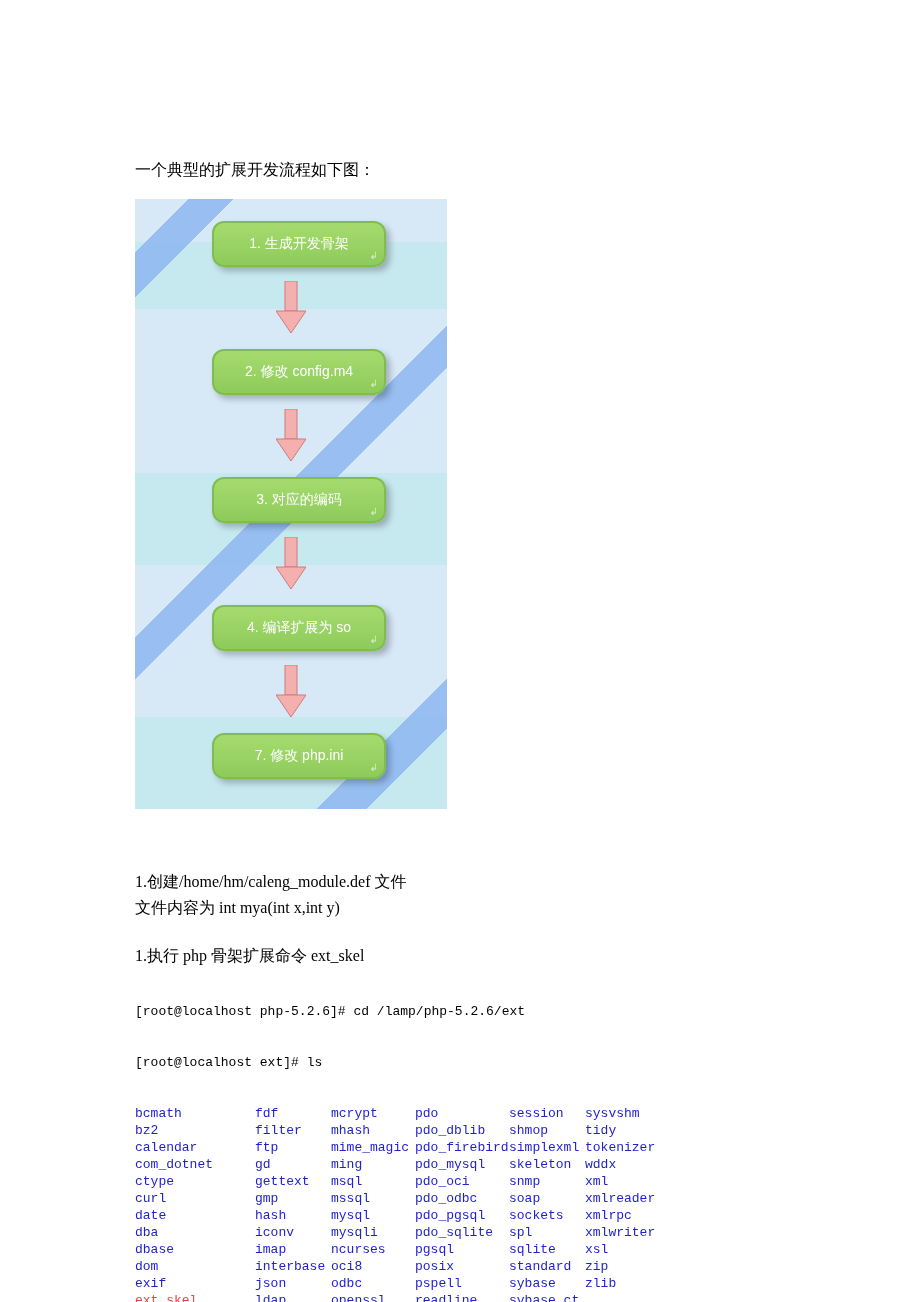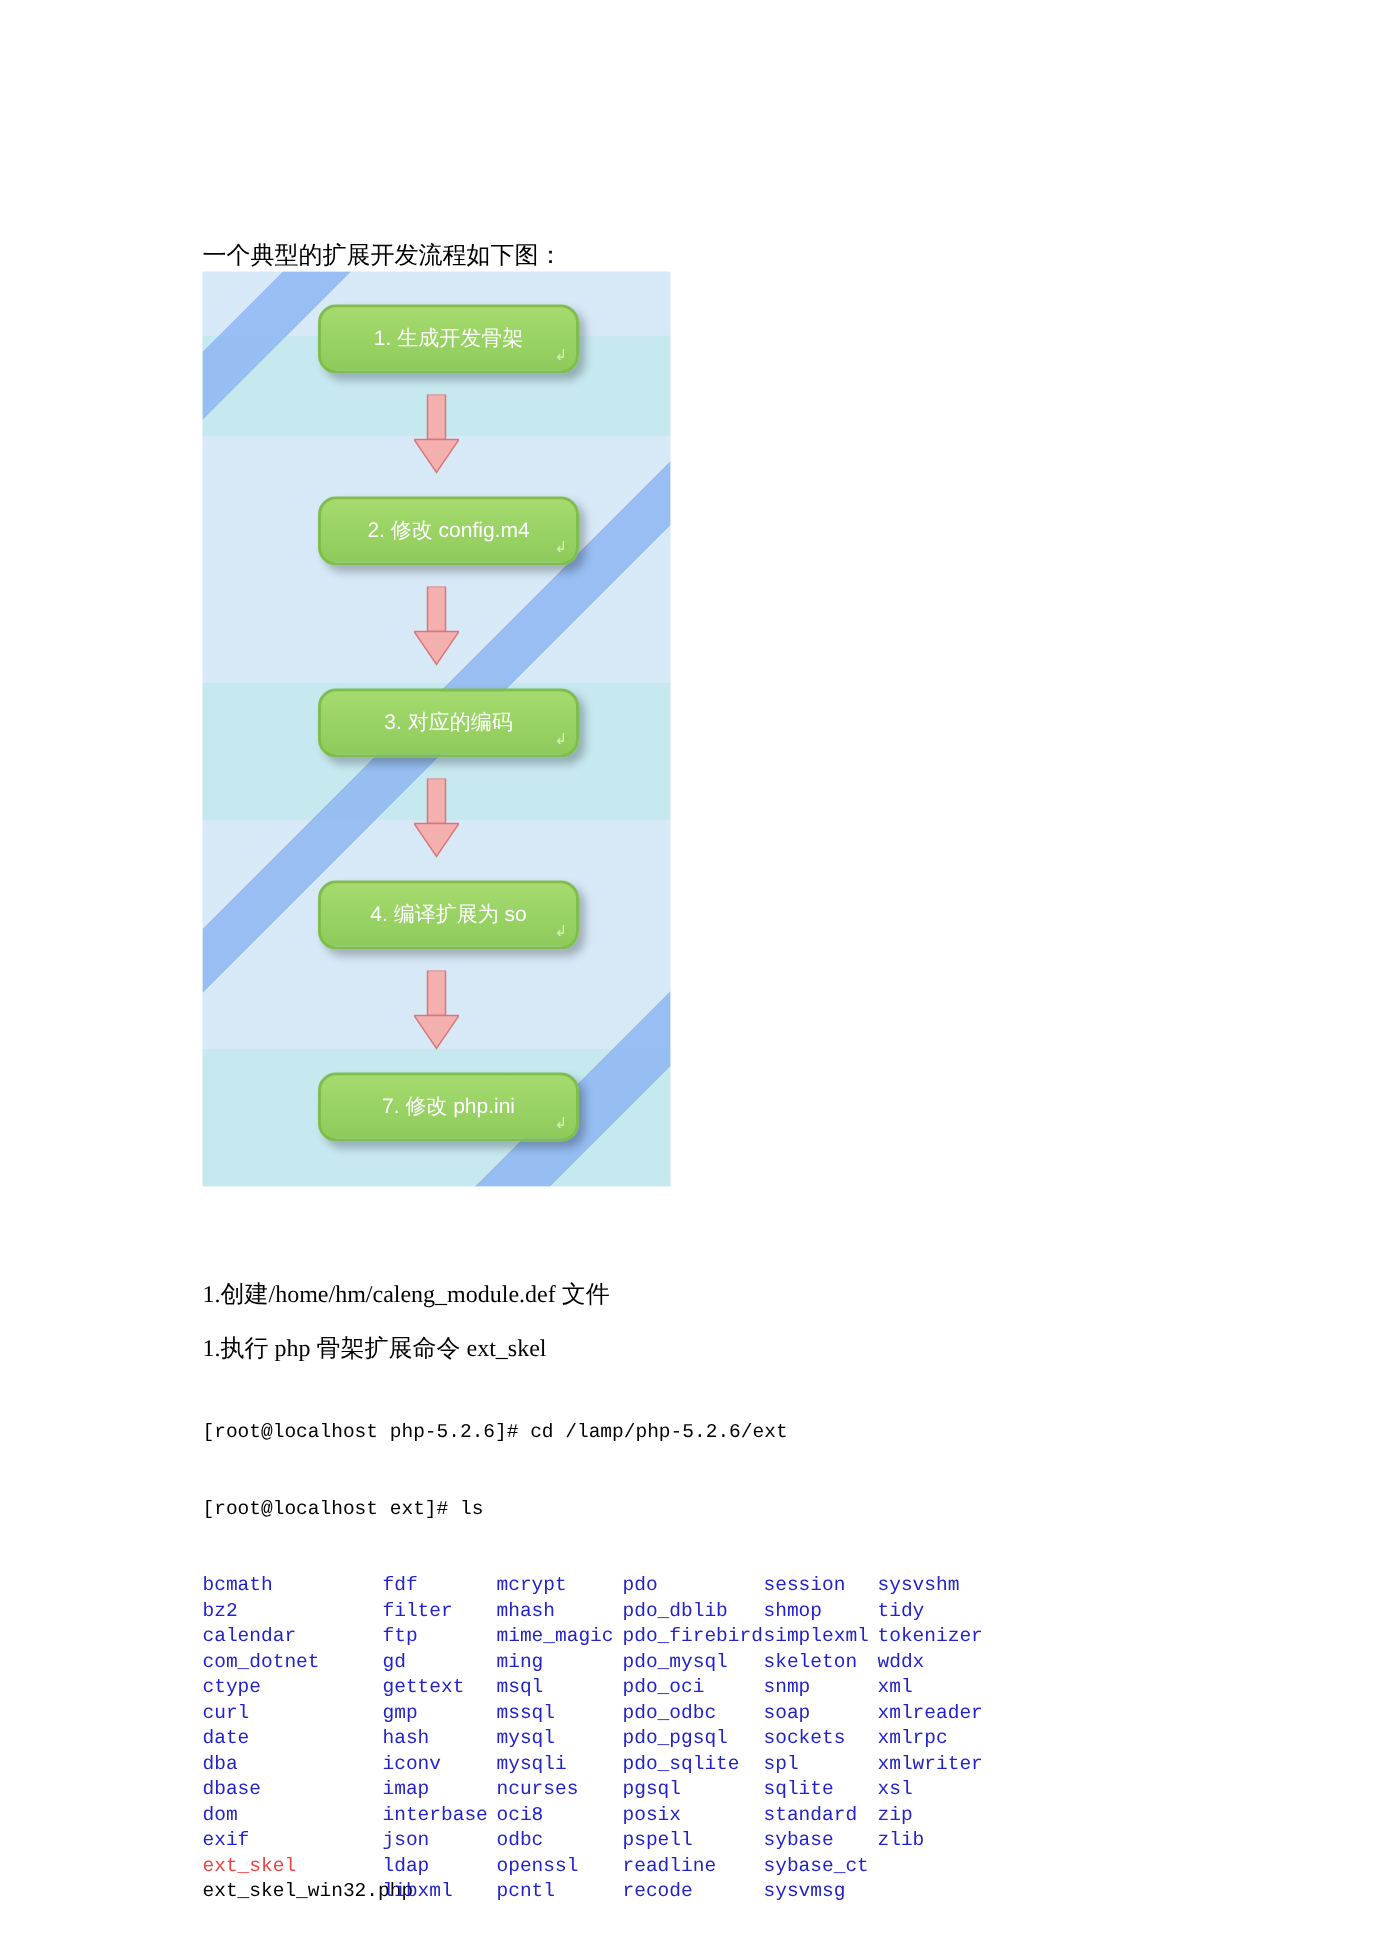--- a/index.html
+++ b/index.html
@@ -9,20 +9,21 @@
     font-family: "SimSun", "宋体", serif;
     font-size: 16px;
     color: #000;
   }
   .page {
     width: 920px;
     box-sizing: border-box;
     padding: 160px 135px 60px 135px;
   }
   .intro {
+    margin-bottom: 18px;
   }
   
   .flowchart {
     width: 312px;
     height: 610px;
     position: relative;
     background: linear-gradient(180deg,
       #d7e8f7 0%, #d7e8f7 7%,
       #c6e8ef 7%, #c6e8ef 18%,
       #d7e8f7 18%, #d7e8f7 45%,
@@ -73,21 +74,21 @@
     font-size: 10px;
     color: #e7f6dc;
     opacity: .8;
   }
   .arrow {
     margin: 14px 0 14px 0;
   }
   .arrow svg { display:block; }
   
   .section {
-    margin-top: 10px;
+    margin-top: 23px;
     line-height: 1.6;
   }
   
   .term {
     font-family: "Courier New", monospace;
     font-size: 13px;
     line-height: 17px;
     white-space: pre;
     color: #000;
   }
@@ -151,20 +152,21 @@
       </div>
       <div class="step">
           <span>7. 修改 php.ini</span>
           <span class="pill">↲</span>
         </div>
     </div>
   </div>
 
   <div class="section">
     <div>1.创建/home/hm/caleng_module.def 文件</div>
+    <div>文件内容为 int mya(int x,int y)</div>
   </div>
 
   <div class="section">
     <div>1.执行 php 骨架扩展命令 ext_skel</div>
     <div class="term">
       <div>[root@localhost php-5.2.6]# cd /lamp/php-5.2.6/ext</div>
       <div>[root@localhost ext]# ls</div>
       <div class="ls-grid" id="ls-grid"><span class="blue">bcmath</span><span class="blue">fdf</span><span class="blue">mcrypt</span><span class="blue">pdo</span><span class="blue">session</span><span class="blue">sysvshm</span><span class="blue">bz2</span><span class="blue">filter</span><span class="blue">mhash</span><span class="blue">pdo_dblib</span><span class="blue">shmop</span><span class="blue">tidy</span><span class="blue">calendar</span><span class="blue">ftp</span><span class="blue">mime_magic</span><span class="blue">pdo_firebird</span><span class="blue">simplexml</span><span class="blue">tokenizer</span><span class="blue">com_dotnet</span><span class="blue">gd</span><span class="blue">ming</span><span class="blue">pdo_mysql</span><span class="blue">skeleton</span><span class="blue">wddx</span><span class="blue">ctype</span><span class="blue">gettext</span><span class="blue">msql</span><span class="blue">pdo_oci</span><span class="blue">snmp</span><span class="blue">xml</span><span class="blue">curl</span><span class="blue">gmp</span><span class="blue">mssql</span><span class="blue">pdo_odbc</span><span class="blue">soap</span><span class="blue">xmlreader</span><span class="blue">date</span><span class="blue">hash</span><span class="blue">mysql</span><span class="blue">pdo_pgsql</span><span class="blue">sockets</span><span class="blue">xmlrpc</span><span class="blue">dba</span><span class="blue">iconv</span><span class="blue">mysqli</span><span class="blue">pdo_sqlite</span><span class="blue">spl</span><span class="blue">xmlwriter</span><span class="blue">dbase</span><span class="blue">imap</span><span class="blue">ncurses</span><span class="blue">pgsql</span><span class="blue">sqlite</span><span class="blue">xsl</span><span class="blue">dom</span><span class="blue">interbase</span><span class="blue">oci8</span><span class="blue">posix</span><span class="blue">standard</span><span class="blue">zip</span><span class="blue">exif</span><span class="blue">json</span><span class="blue">odbc</span><span class="blue">pspell</span><span class="blue">sybase</span><span class="blue">zlib</span><span class="teal">ext_skel</span><span class="blue">ldap</span><span class="blue">openssl</span><span class="blue">readline</span><span class="blue">sybase_ct</span><span></span><span class="">ext_skel_win32.php</span><span class="blue">libxml</span><span class="blue">pcntl</span><span class="blue">recode</span><span class="blue">sysvmsg</span><span></span></div>
     </div>
   </div>

